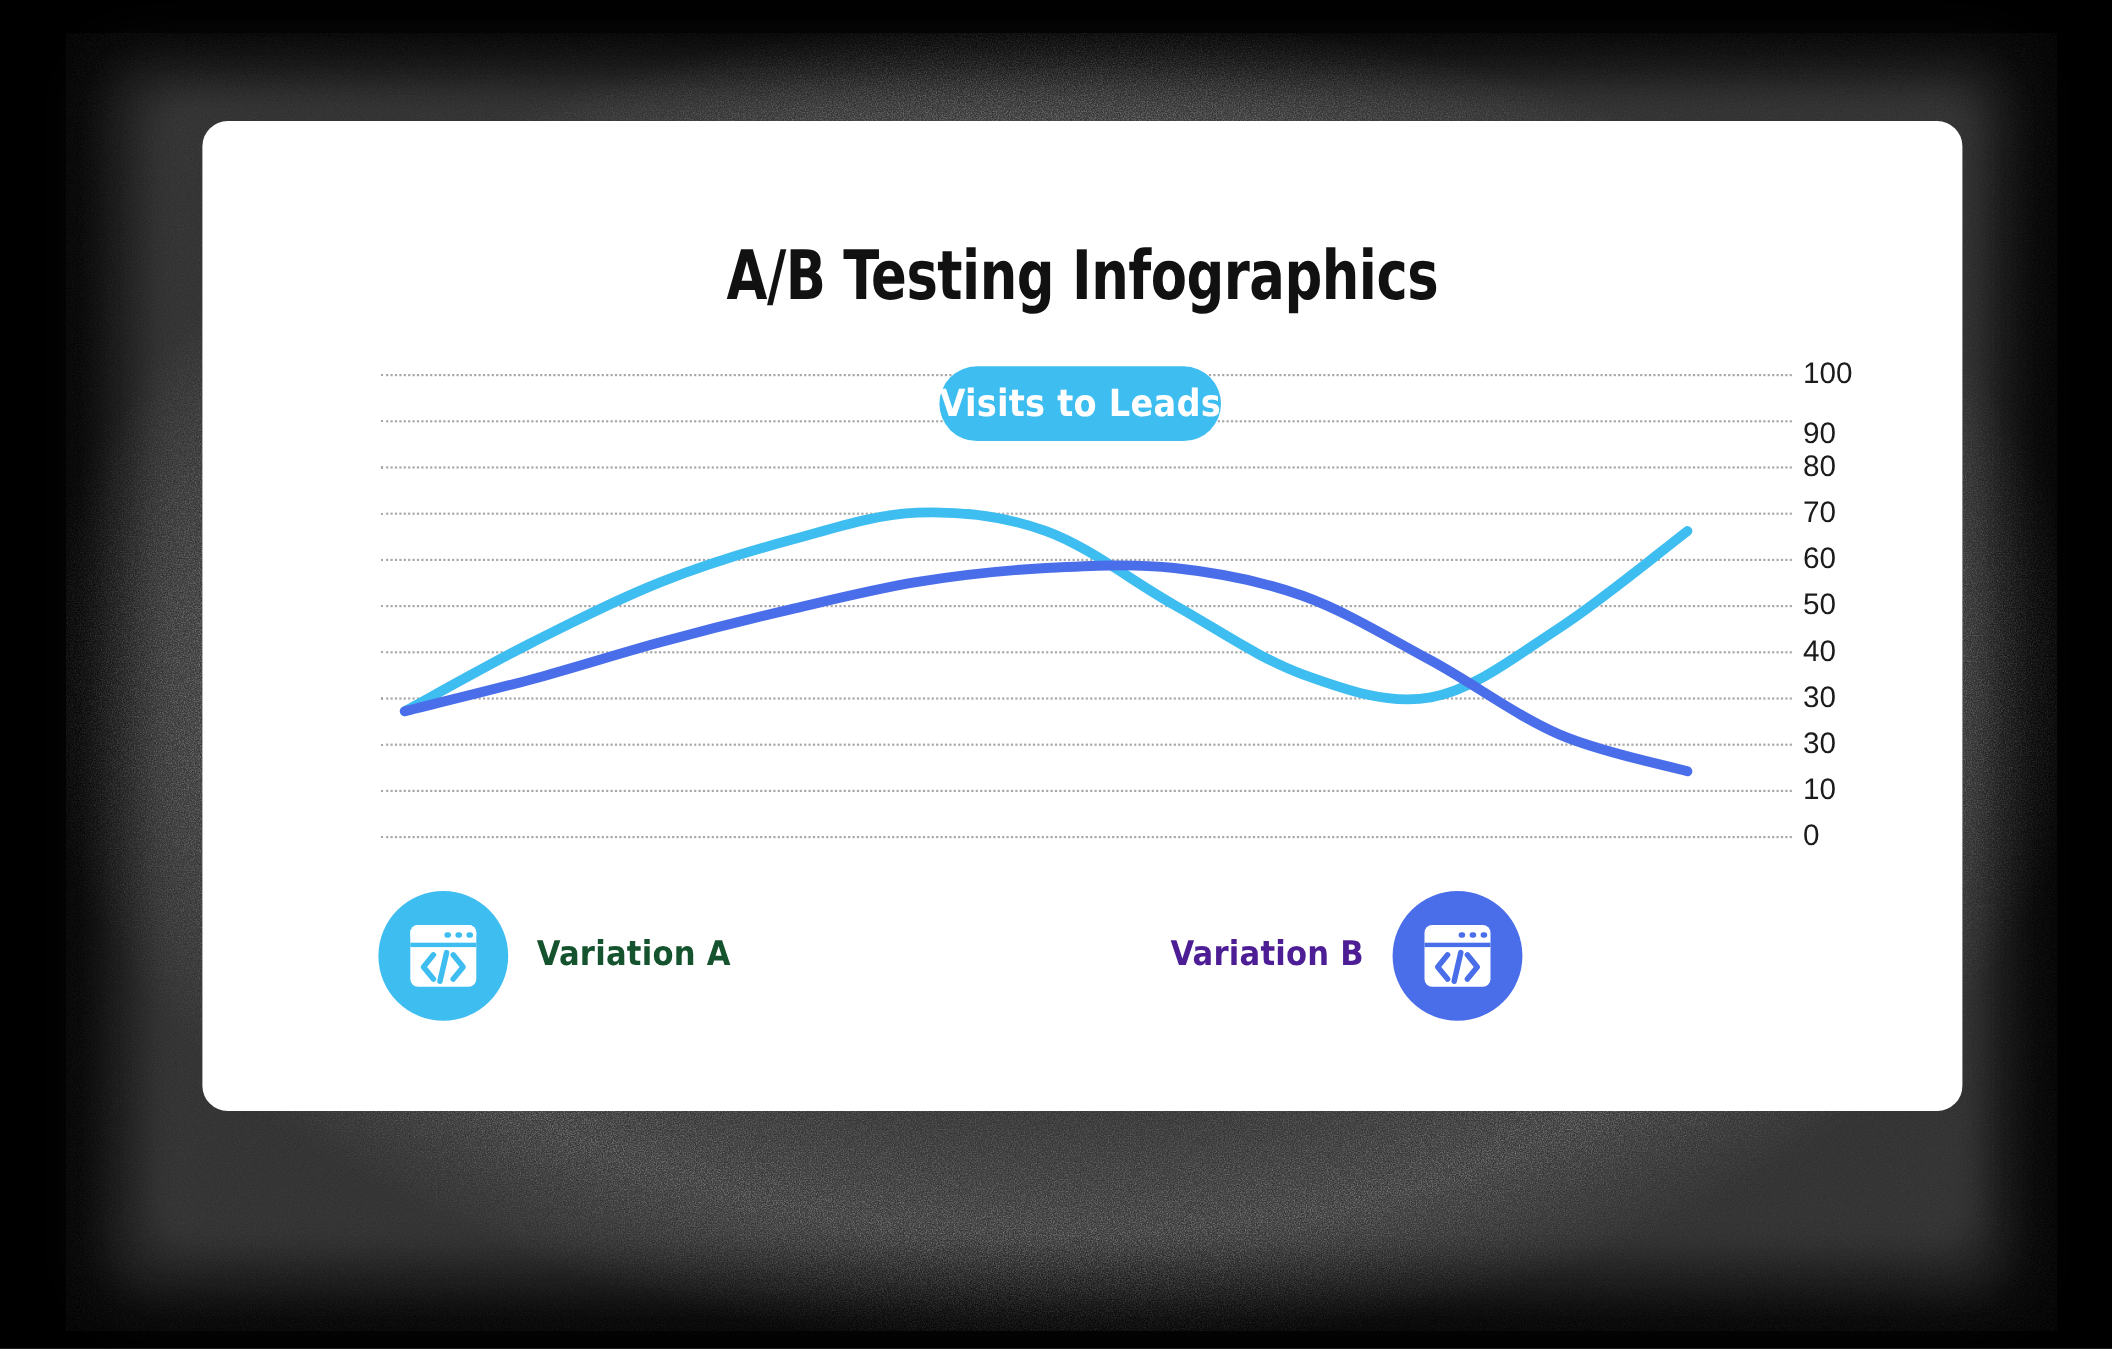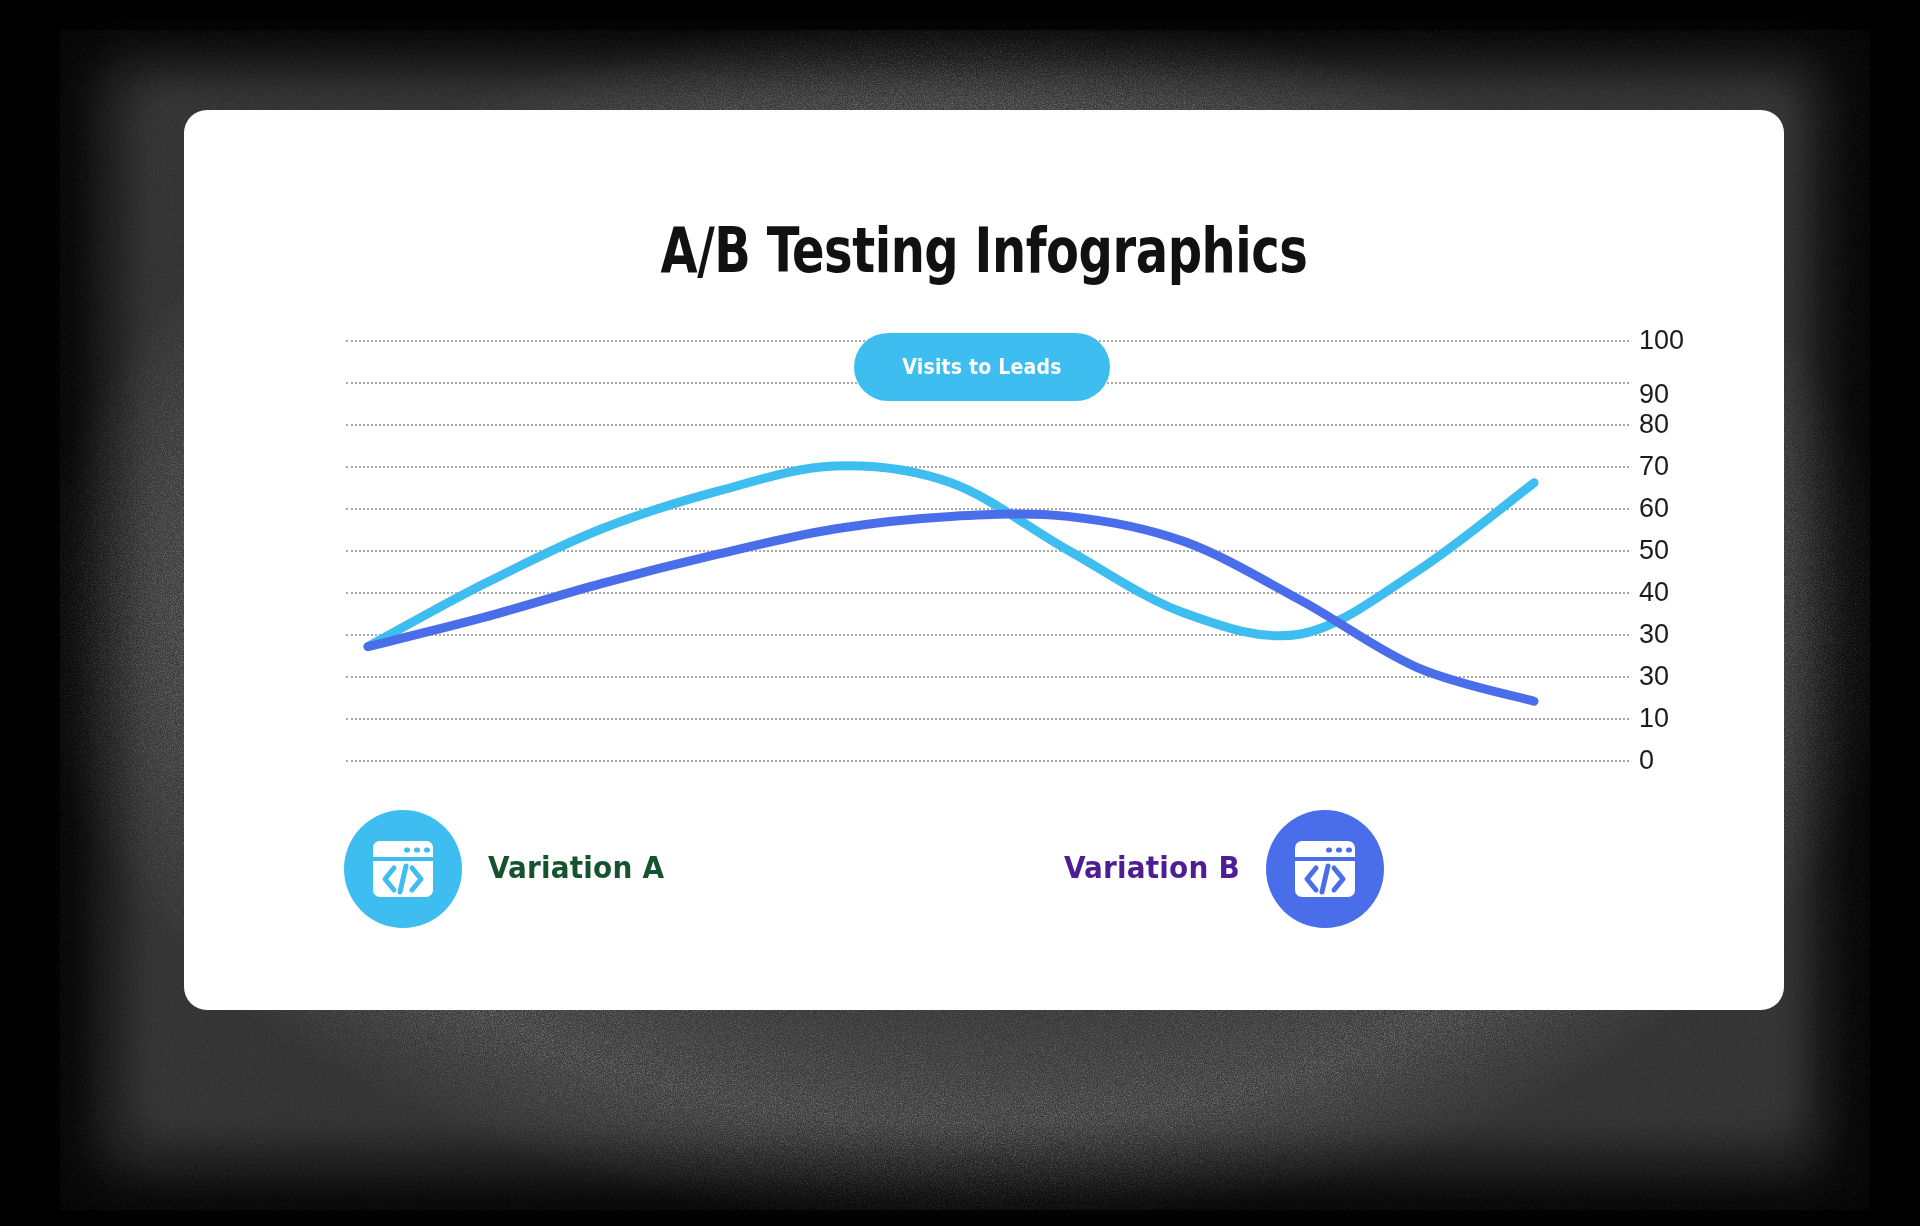--- a/index.html
+++ b/index.html
@@ -127,21 +127,21 @@
     top: 223px;       
     width: 256px;
     height: 68px;
     border-radius: 34px;
     background: #3EBDF0;
     display: flex;
     align-items: center;
     justify-content: center;
     color: #ffffff;
     font-weight: 700;
-    font-size: 21px;
+    font-size: 34px;
     font-family: "Liberation Sans Narrow", "DejaVu Sans Condensed", "Liberation Sans", sans-serif;
     letter-spacing: .2px;
     white-space: nowrap;
   }
 
   
   .variation {
     position: absolute;
     top: 700px;
     display: flex;

